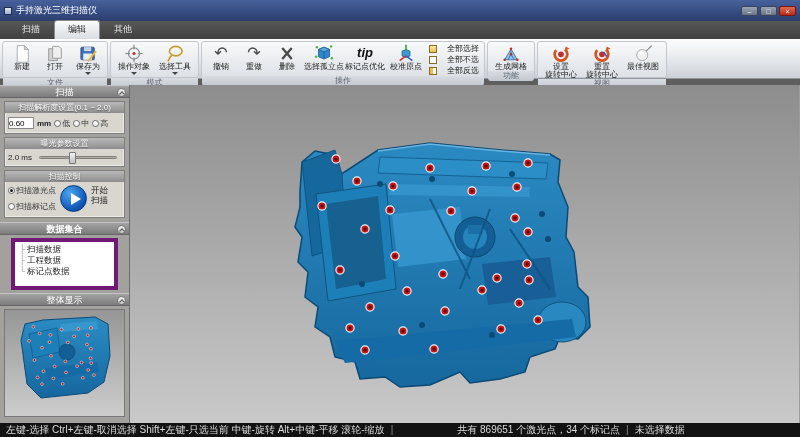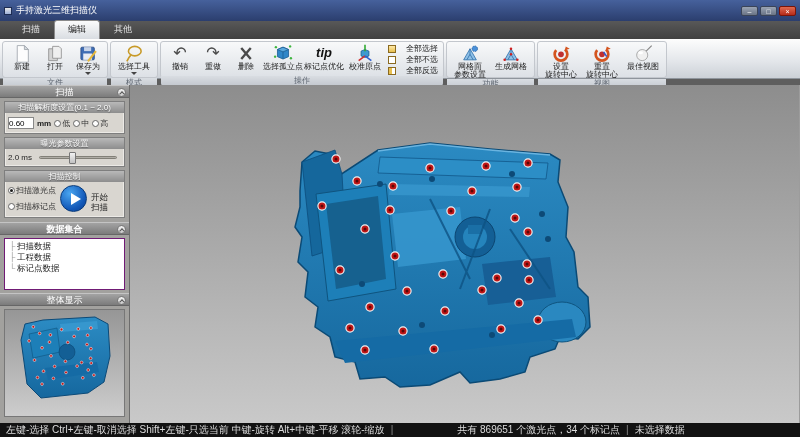--- a/index.html
+++ b/index.html
@@ -50,26 +50,26 @@
   .gbox-title { height:11px; background:linear-gradient(#b9b9b9,#8d8d8d); color:#fff; font-size:8px; line-height:11px; text-align:center; text-shadow:0 1px 1px #555; }
   .gbox-row { display:flex; align-items:center; padding:4px 3px; gap:3px; }
   .res-input { width:26px; height:12px; font-size:8px; padding:0 0; border:1px solid #888; background:#fff; font-family:"Liberation Sans",sans-serif; }
   .unit { font-size:8px; font-weight:bold; color:#222; }
   .radio-wrap { display:flex; align-items:center; gap:1px; font-size:8px; color:#333; }
   .radio { width:7px; height:7px; border:1px solid #666; border-radius:50%; background:#fdfdfd; }
   .radio.on::after { content:""; display:block; width:3px; height:3px; margin:1px; border-radius:50%; background:#1a1a1a; }
   .exp-val { font-size:8px; color:#222; width:28px; }
   .slider-track { flex:1; height:3px; background:#b0ada6; border:1px solid #828078; border-radius:2px; position:relative; margin-right:4px; }
   .slider-thumb { position:absolute; left:38%; top:-5px; width:7px; height:12px; background:linear-gradient(#f2f2f2,#c2c2c2); border:1px solid #777; border-radius:1px; }
-  .ctrl-row { display:flex; padding:3px 3px 5px; gap:4px; align-items:flex-end; }
+  .ctrl-row { display:flex; padding:3px 3px 5px; gap:4px; align-items:flex-start; }
   .ctrl-radios { display:flex; flex-direction:column; gap:5px; }
   .play-btn { width:27px; height:27px; border-radius:50%; background:radial-gradient(circle at 35% 30%,#4aa6f0,#1258b8 65%,#0a3d8a); border:1px solid #083a7a; position:relative; flex:none; }
   .play-btn::after { content:""; position:absolute; left:10px; top:7px; border-style:solid; border-width:6.5px 0 6.5px 10px; border-color:transparent transparent transparent #fff; }
   .start-label { font-size:8.5px; color:#222; width:2.4em; line-height:10px; white-space:pre-line; }
-  .tree-box { margin:3px 4px; background:#fff; border:1px solid #701a75; height:52px; padding:2px 0 0 4px; }
+  .tree-box { margin:3px 11px; background:#fff; border:4px solid #701a75; height:52px; padding:2px 0 0 4px; }
   .tree-item { font-size:8.5px; color:#222; line-height:11px; white-space:nowrap; }
   .tree-item::before { content:"├"; color:#999; margin-right:2px; }
   .tree-item:last-child::before { content:"└"; }
   .thumb-box { margin:3px 4px; border:1px solid #777; height:108px; overflow:hidden; background:#b5b5b5; }
 
   
   .viewport { flex:1; position:relative; }
   .viewport svg { display:block; }
 
   
@@ -131,20 +131,32 @@
             </svg>
           <span class="lbl">保存为</span>
           <div class="dd"></div>
         </div>
       </div>
       <div class="rgroup-label">文件</div>
     </div>
 
     <div class="rgroup">
       <div class="rgroup-content">
+        <div class="rbtn wide">
+          <svg width="22" height="19" viewBox="0 0 24 24">
+              <circle cx="12" cy="12" r="7" fill="none" stroke="#8a8a8a" stroke-width="1.5"></circle>
+              <line x1="12" y1="1" x2="12" y2="7" stroke="#8a8a8a" stroke-width="1.5"></line>
+              <line x1="12" y1="17" x2="12" y2="23" stroke="#8a8a8a" stroke-width="1.5"></line>
+              <line x1="1" y1="12" x2="7" y2="12" stroke="#8a8a8a" stroke-width="1.5"></line>
+              <line x1="17" y1="12" x2="23" y2="12" stroke="#8a8a8a" stroke-width="1.5"></line>
+              <circle cx="12" cy="12" r="2" fill="#c03030"></circle>
+            </svg>
+          <span class="lbl">操作对象</span>
+          <div class="dd"></div>
+        </div>
         <div class="rbtn wide">
           <svg width="22" height="19" viewBox="0 0 24 24">
               <ellipse cx="13" cy="9" rx="8" ry="6" fill="none" stroke="#c89a28" stroke-width="2"></ellipse>
               <path d="M8 14 Q5 17 3 22" fill="none" stroke="#c89a28" stroke-width="2"></path>
             </svg>
           <span class="lbl">选择工具</span>
           <div class="dd"></div>
         </div>
       </div>
       <div class="rgroup-label">模式</div>
@@ -205,29 +217,20 @@
               <div class="sicon inv"></div>
               <span>全部反选</span>
             </div>
         </div>
       </div>
       <div class="rgroup-label">操作</div>
     </div>
 
     <div class="rgroup">
       <div class="rgroup-content">
-        <div class="rbtn wide">
-          <svg width="22" height="19" viewBox="0 0 24 24">
-              <path d="M4 20L12 6l8 14z" fill="#8fc0e6" stroke="#2a6ca8"></path>
-              <path d="M8 20l4-7 4 7M12 6v7" fill="none" stroke="#2a6ca8"></path>
-              <circle cx="18" cy="6" r="3.5" fill="#4a90d9" stroke="#26619c" stroke-dasharray="2 1.2"></circle>
-            </svg>
-          <span class="lbl">网格面
-参数设置</span>
-        </div>
         <div class="rbtn wide">
           <svg width="22" height="19" viewBox="0 0 24 24">
               <path d="M4 20L12 6l8 14z" fill="#8fc0e6" stroke="#2a6ca8"></path>
               <path d="M8 20l4-7 4 7M12 6v7" fill="none" stroke="#2a6ca8"></path>
               <circle cx="4" cy="20" r="1.6" fill="#d02020"></circle>
               <circle cx="12" cy="6" r="1.6" fill="#d02020"></circle>
               <circle cx="20" cy="20" r="1.6" fill="#d02020"></circle>
               <circle cx="12" cy="13" r="1.6" fill="#d02020"></circle>
             </svg>
           <span class="lbl">生成网格</span>

